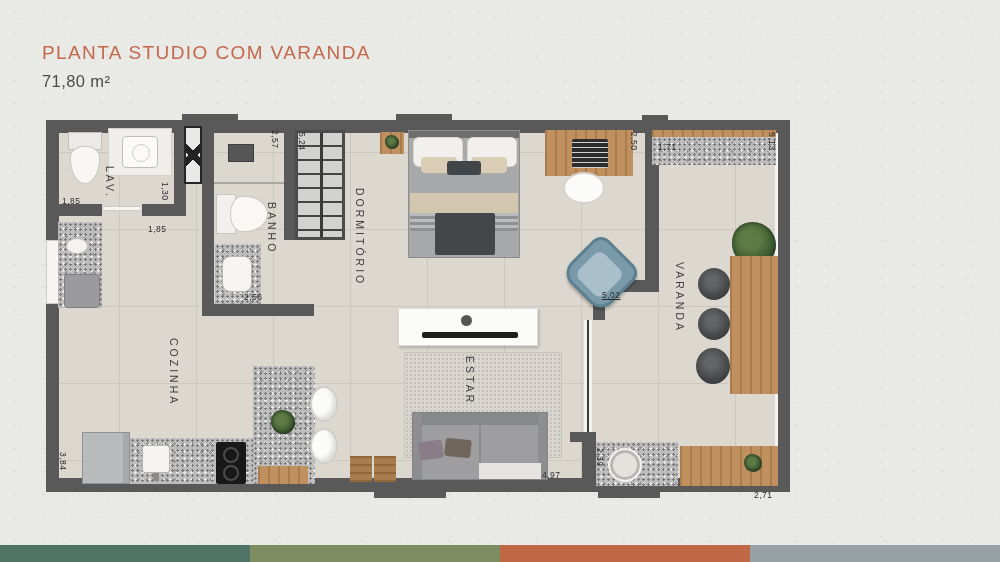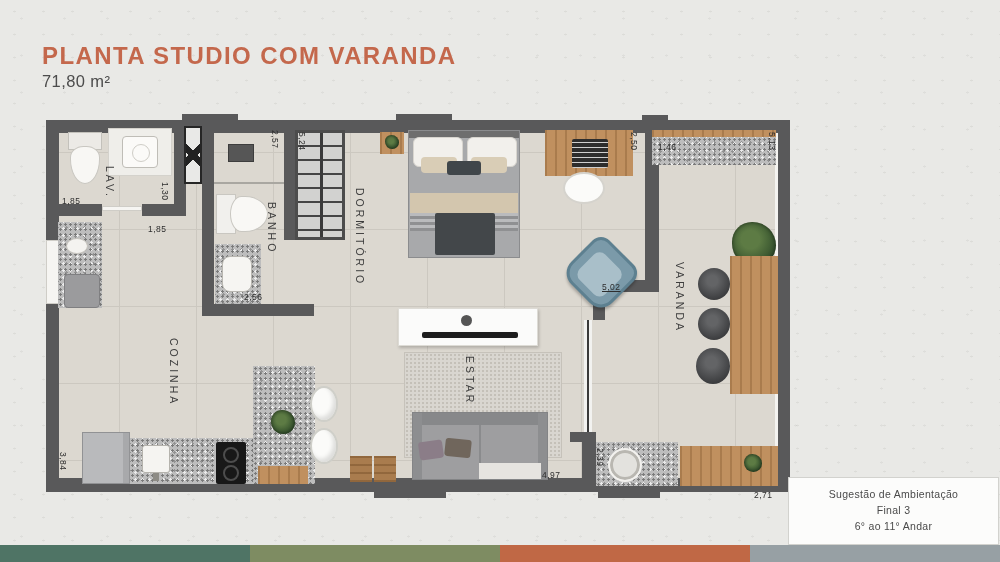--- a/index.html
+++ b/index.html
@@ -3,21 +3,21 @@
 <meta charset="utf-8">
 <style>
   html,body{margin:0;padding:0;}
   body{width:1000px;height:562px;overflow:hidden;font-family:"Liberation Sans",sans-serif;}
   .page{position:relative;width:1000px;height:562px;
     background-color:#e9e9e6;
     background-image:radial-gradient(rgba(150,150,145,.16) 1px,transparent 1.4px),
                      radial-gradient(rgba(120,120,115,.10) 1px,transparent 1.4px);
     background-size:29px 23px,43px 37px;}
   .abs{position:absolute;}
-  .title{font-size:24px;font-weight:bold;letter-spacing:1.4px;}
+  .title{font-size:19px;font-weight:normal;letter-spacing:1.4px;}
   .area{font-size:16.5px;color:#4c4c4c;letter-spacing:.4px;}
   
   .plan{left:44px;top:112px;width:748px;height:390px;}
   .floor{background-color:#dcd8d0;
     background-image:linear-gradient(#ccc8c0 1px,transparent 1px),
                      linear-gradient(90deg,#ccc8c0 1px,transparent 1px);
     background-size:77px 77px;background-position:-12px 24px;
     box-shadow:inset 0 0 0 3px #f4f3f0, 2px 3px 7px rgba(0,0,0,.18);}
   .w{background:#59595a;}
   .granite{background-color:#bdbdbd;
@@ -182,34 +182,29 @@
     <div class="abs rlabel" style="left:420px;top:244px;height:60px;">ESTAR</div>
     <div class="abs rlabel" style="left:630px;top:150px;height:96px;">VARANDA</div>
 
     <div class="abs dim" style="left:18px;top:84px;">1,85</div>
     <div class="abs dim dimv" style="left:116px;top:70px;">1,30</div>
     <div class="abs dim" style="left:104px;top:112px;">1,85</div>
     <div class="abs dim dimv" style="left:226px;top:18px;">2,57</div>
     <div class="abs dim dimv" style="left:253px;top:20px;">5,24</div>
     <div class="abs dim" style="left:200px;top:180px;">2,56</div>
     <div class="abs dim dimv" style="left:585px;top:20px;">2,50</div>
-    <div class="abs dim" style="left:614px;top:30px;">1,46</div>
+    <div class="abs dim" style="left:614px;top:30px;">1,71</div>
     <div class="abs dim dimv" style="left:723px;top:20px;">5,13</div>
-    <div class="abs dim" style="left:558px;top:170px;text-decoration:underline;">5,02</div>
+    <div class="abs dim" style="left:558px;top:178px;text-decoration:underline;">5,02</div>
     <div class="abs dim" style="left:498px;top:358px;">4,97</div>
     <div class="abs dim dimv" style="left:14px;top:340px;">3,84</div>
     <div class="abs dim dimv" style="left:551px;top:336px;">2,39</div>
     <div class="abs dim" style="left:710px;top:378px;">2,71</div>
   </div>
 
-  <div class="abs caption" style="left:788px;top:477px;width:211px;height:68px;">
-    <div>Sugestão de Ambientação</div>
-    <div>Final 3</div>
-    <div>6° ao 11° Andar</div>
-  </div>
 
   <div class="abs" style="left:0;top:545px;width:1000px;height:17px;">
     <div class="fseg" style="background: rgb(79, 116, 101);"></div>
     <div class="fseg" style="background: rgb(126, 140, 98);"></div>
     <div class="fseg" style="background: rgb(192, 104, 69);"></div>
     <div class="fseg" style="background: rgb(151, 160, 164);"></div>
   </div>
 
 </div>
 

